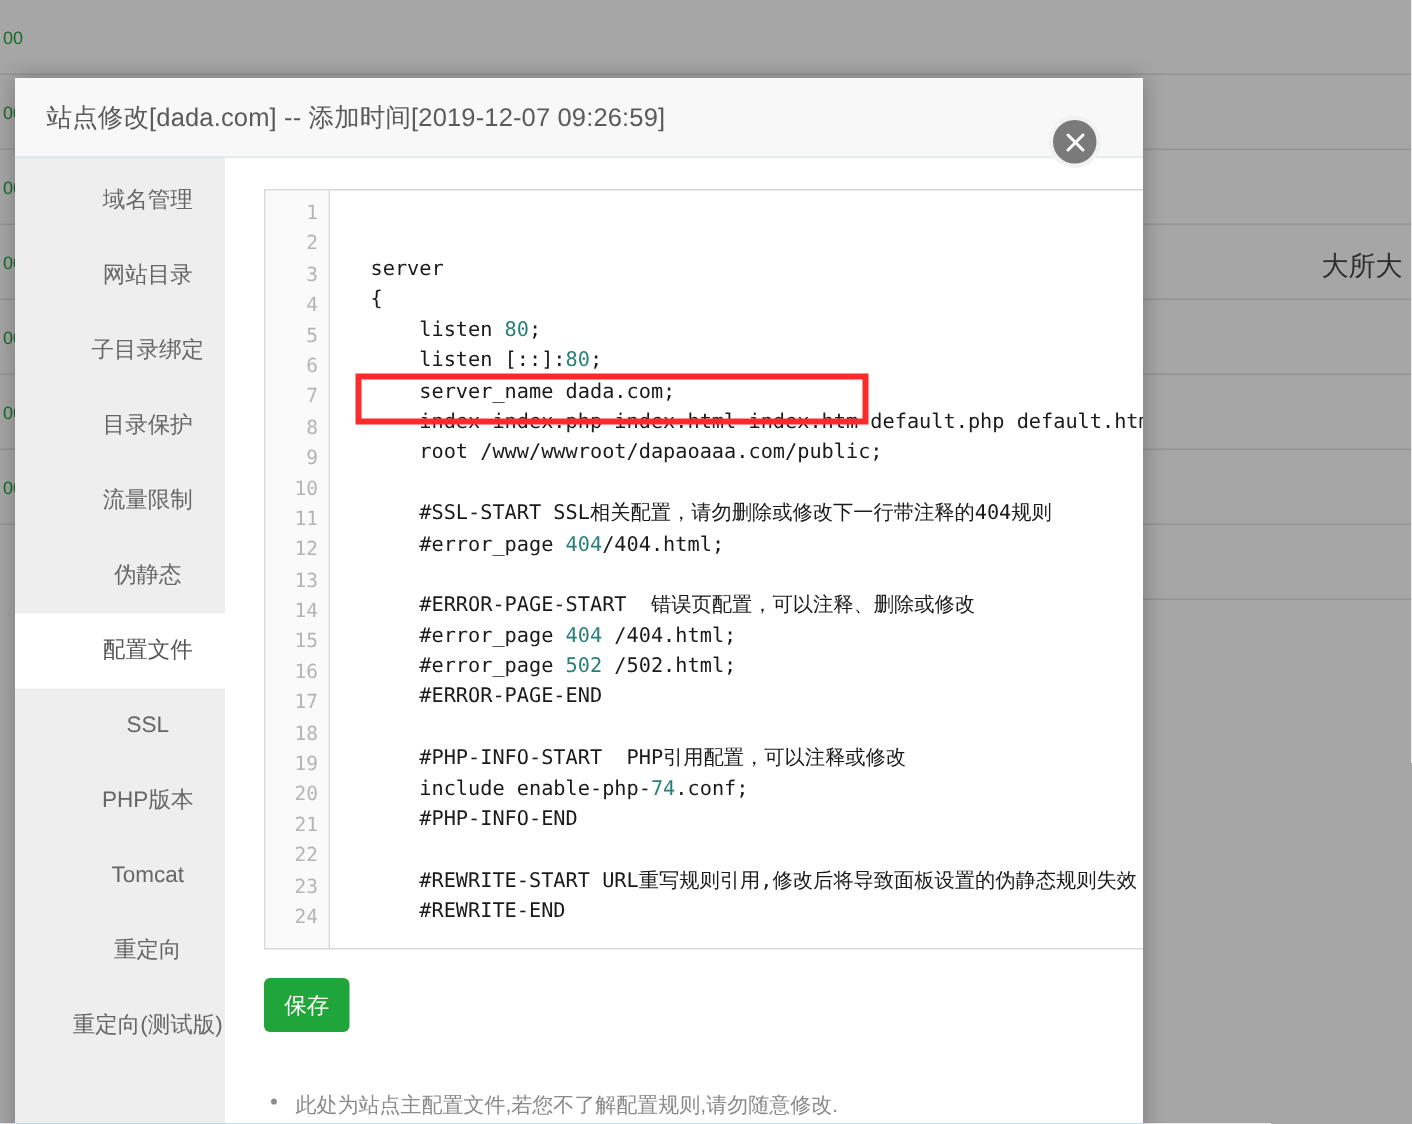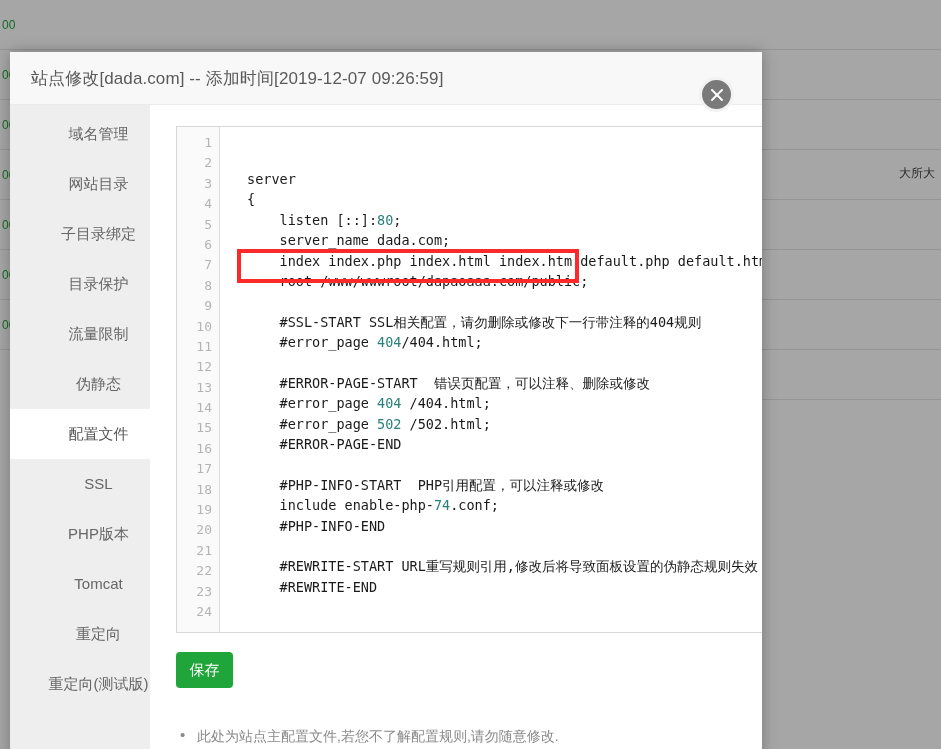--- a/index.html
+++ b/index.html
@@ -48,21 +48,21 @@
   .bg-row {
     height: 50px;
     border-bottom: 1px solid #e3e3e3;
     box-sizing: border-box;
     position: relative;
   }
   .bg-row-text {
     position: absolute;
     right: 6px;
     top: 15px;
-    font-size: 12px;
+    font-size: 18px;
     color: #444;
     white-space: nowrap;
   }
 
   
   #overlay {
     position: absolute;
     inset: 0;
     background: rgba(0,0,0,0.35);
   }
@@ -353,20 +353,21 @@
             <div class="ln">19</div>
             <div class="ln">20</div>
             <div class="ln">21</div>
             <div class="ln">22</div>
             <div class="ln">23</div>
             <div class="ln">24</div>
           </div>
         <div id="code">
             <div class="cl"><span>server</span></div>
             <div class="cl"><span>{</span></div>
+            <div class="cl"><span>    listen </span><span class="num">80</span><span>;</span></div>
             <div class="cl"><span>    listen [::]:</span><span class="num">80</span><span>;</span></div>
             <div class="cl"><span>    server_name dada.com;</span></div>
             <div class="cl"><span>    index index.php index.html index.htm default.php default.htm default.html;</span></div>
             <div class="cl"><span>    root /www/wwwroot/dapaoaaa.com/public;</span></div>
             <div class="cl"><span></span></div>
             <div class="cl"><span>    #SSL-START SSL相关配置，请勿删除或修改下一行带注释的404规则</span></div>
             <div class="cl"><span>    #error_page </span><span class="num">404</span><span>/404.html;</span></div>
             <div class="cl"><span></span></div>
             <div class="cl"><span>    #ERROR-PAGE-START  错误页配置，可以注释、删除或修改</span></div>
             <div class="cl"><span>    #error_page </span><span class="num">404</span><span> /404.html;</span></div>

